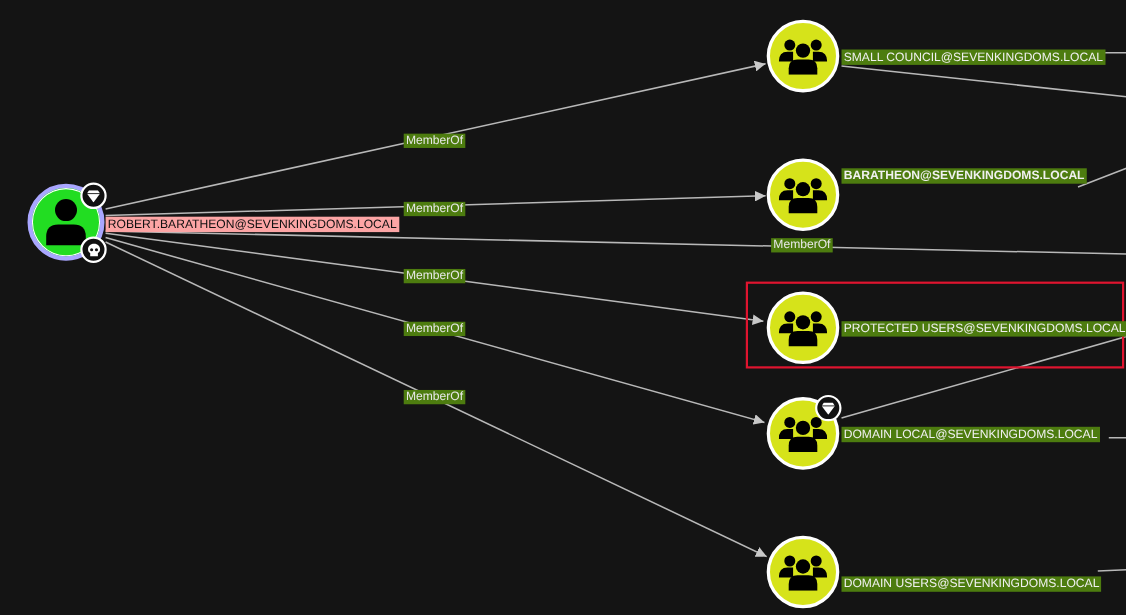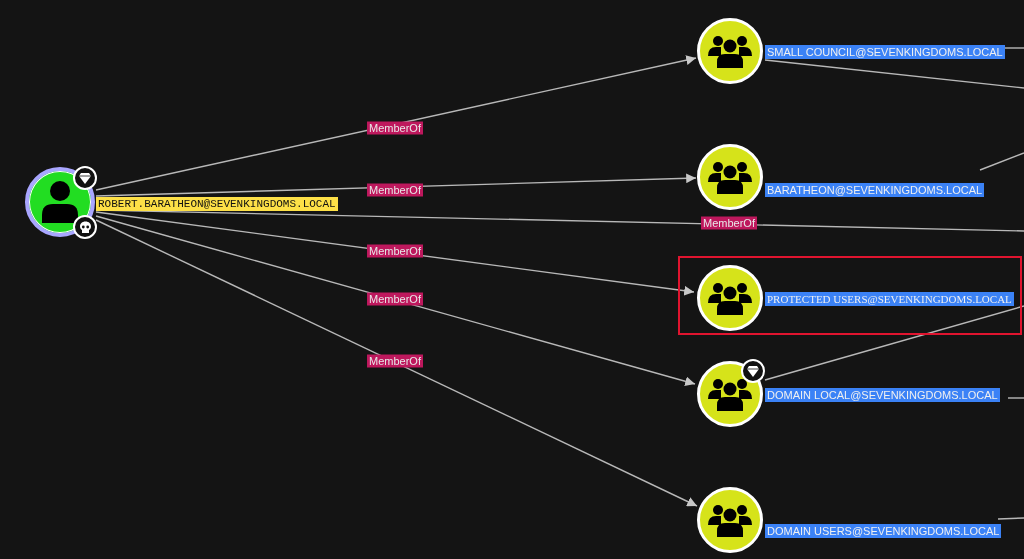--- a/index.html
+++ b/index.html
@@ -7,35 +7,35 @@
       width:1024px; height:559px; overflow:hidden;
       background:#141414;
       font-family:"Liberation Sans", "DejaVu Sans", sans-serif;
       position:relative;
     }
     #graph-canvas { position:absolute; left:0; top:0; width:1024px; height:559px; }
     .edge { stroke:#b8b8b8; stroke-width:1.4; fill:none; }
     .arrow { fill:#c8c8c8; }
     .edge-label {
       position:absolute; transform:translate(-50%,-50%);
-      background:#be185d; color:#e8e8e8; font-size:11px; line-height:13px;
+      background:#4d7c0f; color:#e8e8e8; font-size:11px; line-height:13px;
       padding:0 2px; white-space:nowrap;
     }
     .node {
       position:absolute; border-radius:50%; box-sizing:border-box;
       display:flex; align-items:center; justify-content:center;
     }
     .node.group { width:66px; height:66px; background:#d6e31a; border:3px solid #ffffff; }
     .node.user { width:70px; height:70px; background:#22dd22; border:4px solid #a9a6ff; box-shadow:0 0 0 1px #ffffff inset; }
     .node-label {
       position:absolute; transform:translateY(-50%);
-      background:#3b82f6; color:#f0f0f0; font-size:11px; line-height:14px;
+      background:#4d7c0f; color:#f0f0f0; font-size:11px; line-height:14px;
       padding:0 2px; white-space:nowrap;
     }
-    .node-label.selected { background:#fde047; color:#111;font-family:Liberation Mono, monospace; }
+    .node-label.selected { background:#fca5a5; color:#111; }
     .badge {
       position:absolute; width:24px; height:24px; border-radius:50%;
       background:#111; border:2px solid #fff; box-sizing:border-box;
       display:flex; align-items:center; justify-content:center;
     }
     .highlight-box {
       position:absolute; border:2px solid #e0142f; box-sizing:border-box;
     }
   </style>
 </head>
@@ -104,33 +104,33 @@
 
 <div class="node group" style="left:697px;top:144px;">
   <svg width="44" height="34" viewBox="0 0 44 34">
       <circle cx="10" cy="7" r="5" fill="#000"></circle>
       <circle cx="34" cy="7" r="5" fill="#000"></circle>
       <path d="M0,22 Q0,13 8,13 L13,13 L13,22 Z M44,22 Q44,13 36,13 L31,13 L31,22 Z" fill="#000"></path>
       <circle cx="22" cy="12" r="6.5" fill="#000"></circle>
       <path d="M9,34 L9,28 Q9,20 17,20 L27,20 Q35,20 35,28 L35,34 Z" fill="#000"></path>
     </svg>
 </div>
-<div class="node-label" style="left:765px;top:190px;">BARATHEON@SEVENKINGDOMS.LOCAL</div>
+<div class="node-label" style="left:765px;top:160px;font-weight:bold;">BARATHEON@SEVENKINGDOMS.LOCAL</div>
 
 <div class="highlight-box" style="left:678px;top:256px;width:344px;height:79px;"></div>
 <div class="node group" style="left:697px;top:265px;">
   <svg width="44" height="34" viewBox="0 0 44 34">
       <circle cx="10" cy="7" r="5" fill="#000"></circle>
       <circle cx="34" cy="7" r="5" fill="#000"></circle>
       <path d="M0,22 Q0,13 8,13 L13,13 L13,22 Z M44,22 Q44,13 36,13 L31,13 L31,22 Z" fill="#000"></path>
       <circle cx="22" cy="12" r="6.5" fill="#000"></circle>
       <path d="M9,34 L9,28 Q9,20 17,20 L27,20 Q35,20 35,28 L35,34 Z" fill="#000"></path>
     </svg>
 </div>
-<div class="node-label" style="left:765px;top:299px;font-family:Liberation Serif, serif;">PROTECTED USERS@SEVENKINGDOMS.LOCAL</div>
+<div class="node-label" style="left:765px;top:299px;">PROTECTED USERS@SEVENKINGDOMS.LOCAL</div>
 
 <div class="node group" style="left:697px;top:361px;">
   <svg width="44" height="34" viewBox="0 0 44 34">
       <circle cx="10" cy="7" r="5" fill="#000"></circle>
       <circle cx="34" cy="7" r="5" fill="#000"></circle>
       <path d="M0,22 Q0,13 8,13 L13,13 L13,22 Z M44,22 Q44,13 36,13 L31,13 L31,22 Z" fill="#000"></path>
       <circle cx="22" cy="12" r="6.5" fill="#000"></circle>
       <path d="M9,34 L9,28 Q9,20 17,20 L27,20 Q35,20 35,28 L35,34 Z" fill="#000"></path>
     </svg>
 </div>

